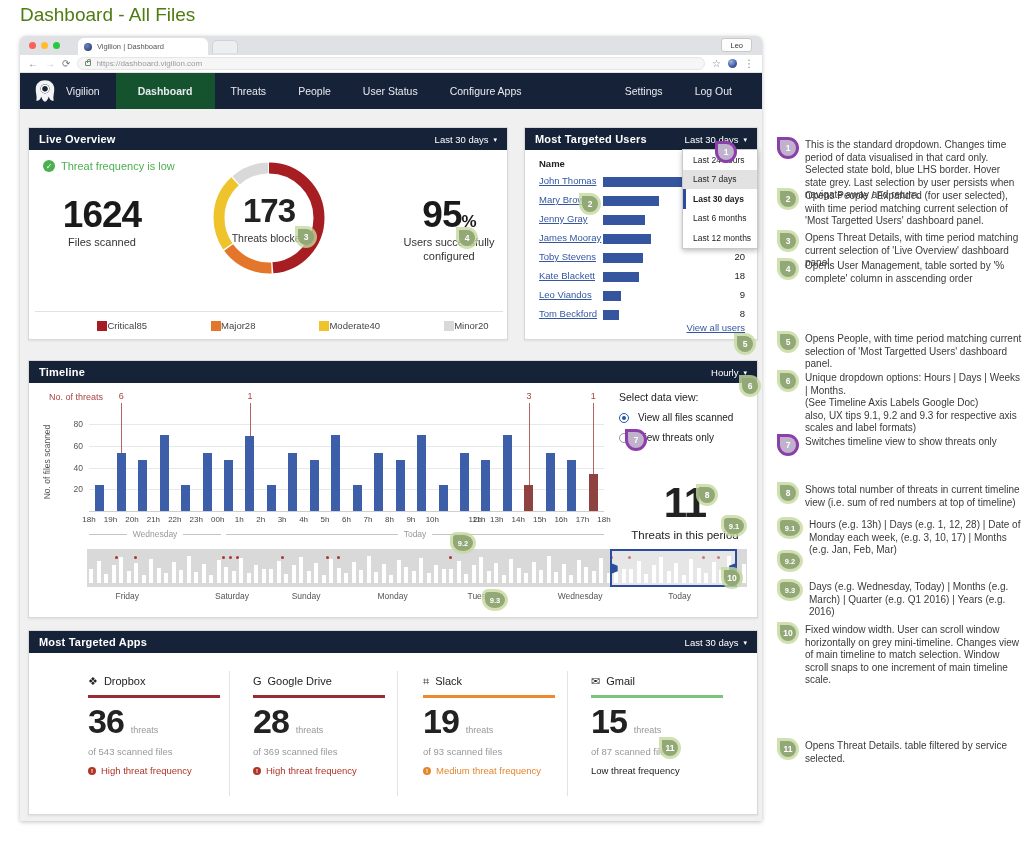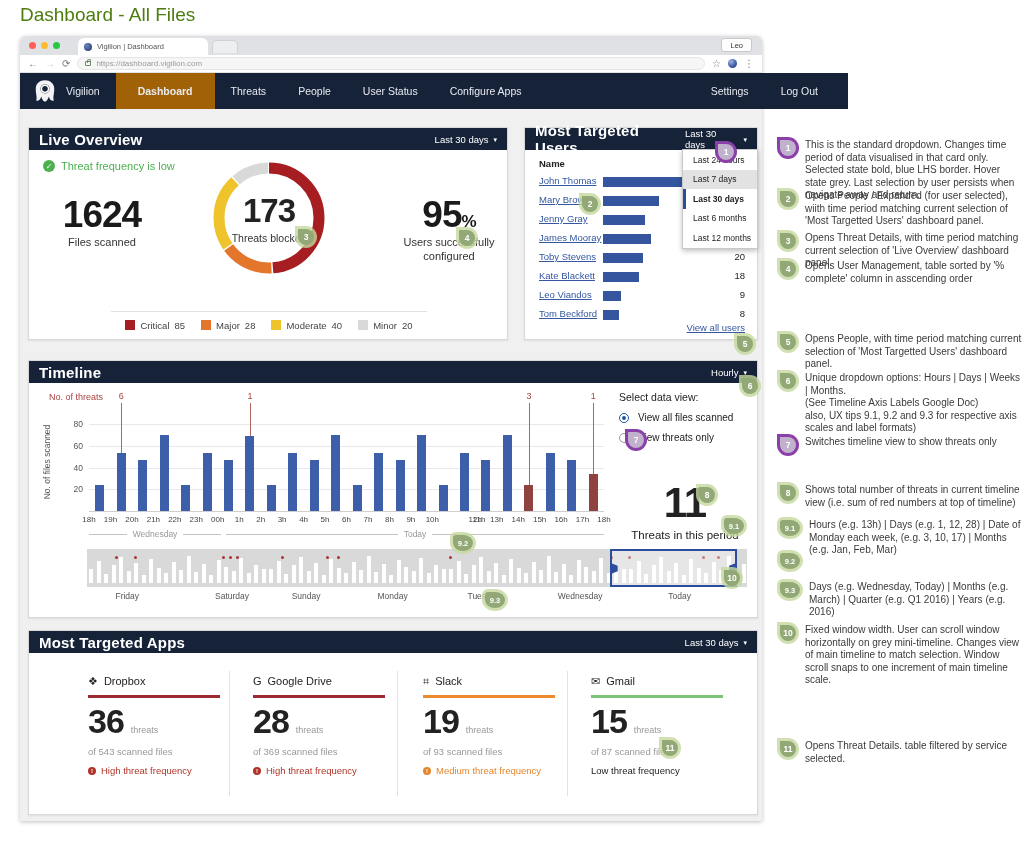--- a/index.html
+++ b/index.html
@@ -22,53 +22,53 @@
   #profile-chip { right:10px; top:2px; height:14px; padding:0 8px; background:#fdfdfd; border:1px solid #c9c9c9; border-radius:3px; font-size:7.5px; color:#333; display:flex; align-items:center; }
   #urlbar { left:0; top:19px; width:742px; height:18px; background:#fff; display:flex; align-items:center; padding:0 8px; gap:7px; border-bottom:1px solid #e3e3e3; }
   .nav-glyph { font-size:10px; color:#777; line-height:1; }
   #url-field { flex:1; height:13px; background:#f6f6f6; border:1px solid #e6e6e6; border-radius:7px; display:flex; align-items:center; padding:0 7px; gap:5px; }
   #lock-icon { width:6px; height:5px; border:1px solid #6a8a6a; border-radius:1px; position:relative; }
   #lock-icon:before { content:""; position:absolute; left:1px; top:-3px; width:2px; height:3px; border:1px solid #6a8a6a; border-bottom:none; border-radius:2px 2px 0 0; }
   #url-text { font-size:8px; color:#9b9b9b; }
   #sphere-icon { width:9px; height:9px; border-radius:50%; background:radial-gradient(circle at 35% 30%, #9fb4df, #3b5aa2 60%, #25386b); }
 
   
-  #appnav { left:20px; top:73px; width:828px; height:36px; background:#152238; display:flex; align-items:center; color:#fff; }
+  #appnav { left:20px; top:73px; width:742px; height:36px; background:#152238; display:flex; align-items:center; color:#fff; }
   #logo { width:26px; height:26px; margin:0 8px 0 12px; flex:0 0 auto; }
   .nav-item { font-size:10.5px; color:#e8eaf0; padding:0 16px; height:36px; display:flex; align-items:center; cursor:pointer; }
-  .nav-item.active { background:#a16207; font-weight:bold; padding:0 22px; }
+  .nav-item.active { background:#14532d; font-weight:bold; padding:0 22px; }
   #nav-spacer { flex:1; }
 
   
   #content { left:20px; top:109px; width:742px; height:712px; background:#f0f0f1; }
 
   
   .card { position:absolute; background:#fff; border:1px solid #d9d9d9; box-shadow:0 1px 2px rgba(0,0,0,.08); }
   .card-header { height:22px; background:#152238; color:#fff; display:flex; align-items:center; justify-content:space-between; padding:0 10px; }
-  .card-title { font-size:15px; font-weight:bold; letter-spacing:.2px; }
+  .card-title { font-size:11px; font-weight:bold; letter-spacing:.2px; }
   .card-period { font-size:9.5px; display:flex; align-items:center; gap:5px; cursor:pointer; }
   .caret { font-size:7px; line-height:1; }
 
   
   #live-overview { left:28px; top:127px; width:480px; height:213px; }
   #lo-status { left:14px; top:32px; display:flex; align-items:center; gap:6px; }
   #lo-status-text { font-size:11px; color:#4caf50; }
   .check-circle { width:12px; height:12px; border-radius:50%; background:#4caf50; color:#fff; font-size:8px; display:flex; align-items:center; justify-content:center; }
   .big-num { font-size:37px; font-weight:bold; color:#1a1a1a; letter-spacing:-1px; }
   .metric-label { font-size:11px; color:#333; text-align:center; line-height:1.25; }
   #lo-files { left:18px; top:66px; width:110px; text-align:center; }
   #lo-users { left:368px; top:66px; width:104px; text-align:center; }
   #lo-users .unit { font-size:17px; font-weight:bold; }
   #donut-wrap { left:178px; top:28px; width:124px; height:124px; }
   #donut-center { left:178px; top:28px; width:124px; height:124px; display:flex; flex-direction:column; align-items:center; justify-content:center; gap:2px; }
   #donut-value { font-size:33px; font-weight:bold; letter-spacing:-1px; }
   #donut-label { font-size:10.5px; color:#333; }
   #lo-legend { left:0; top:176px; width:480px; display:flex; justify-content:center; gap:16px; padding-top:7px; }
   #lo-legend-inner { display:flex; gap:16px; border-top:1px solid #e2e2e2; padding:8px 14px 0 14px; }
-  .legend-item { display:flex; align-items:flex-start; gap:5px; font-size:9.5px; color:#444; }
+  .legend-item { display:flex; align-items:center; font-size:9.5px; color:#444;padding-left:48px; }
   .legend-swatch { width:10px; height:10px; }
 
   
   #mtu { left:524px; top:127px; width:234px; height:213px; }
   #mtu-colhead { left:14px; top:30px; font-size:9.5px; font-weight:bold; color:#222; }
   #mtu-rows { left:0; top:44px; width:234px; }
   .mtu-row { position:relative; height:19px; }
   .mtu-name { position:absolute; left:14px; top:3px; font-size:9.5px; color:#3457a0; text-decoration:underline; cursor:pointer; white-space:nowrap; }
   .mtu-bar { position:absolute; left:78px; top:5px; height:10px; background:#35559e; }
   .mtu-count { position:absolute; right:14px; top:3px; font-size:9.5px; color:#222; }

